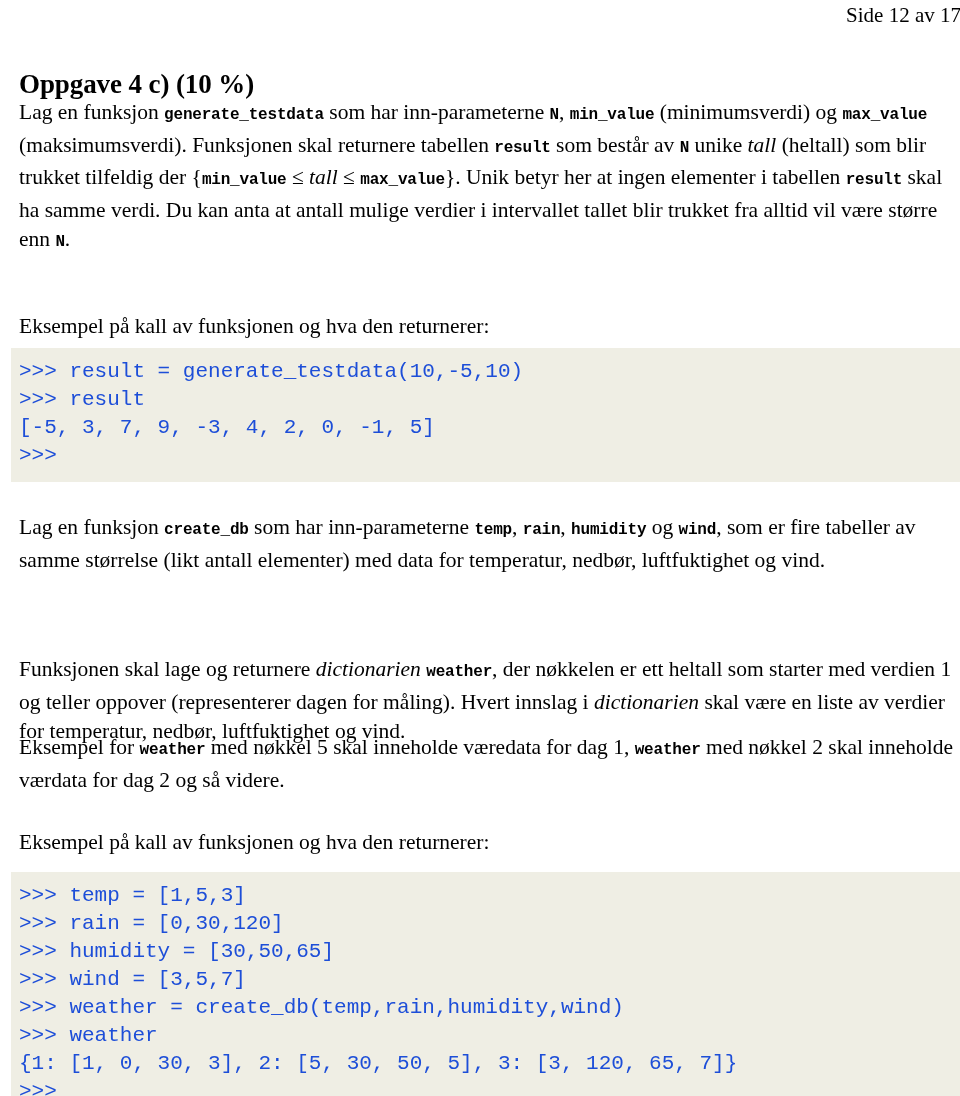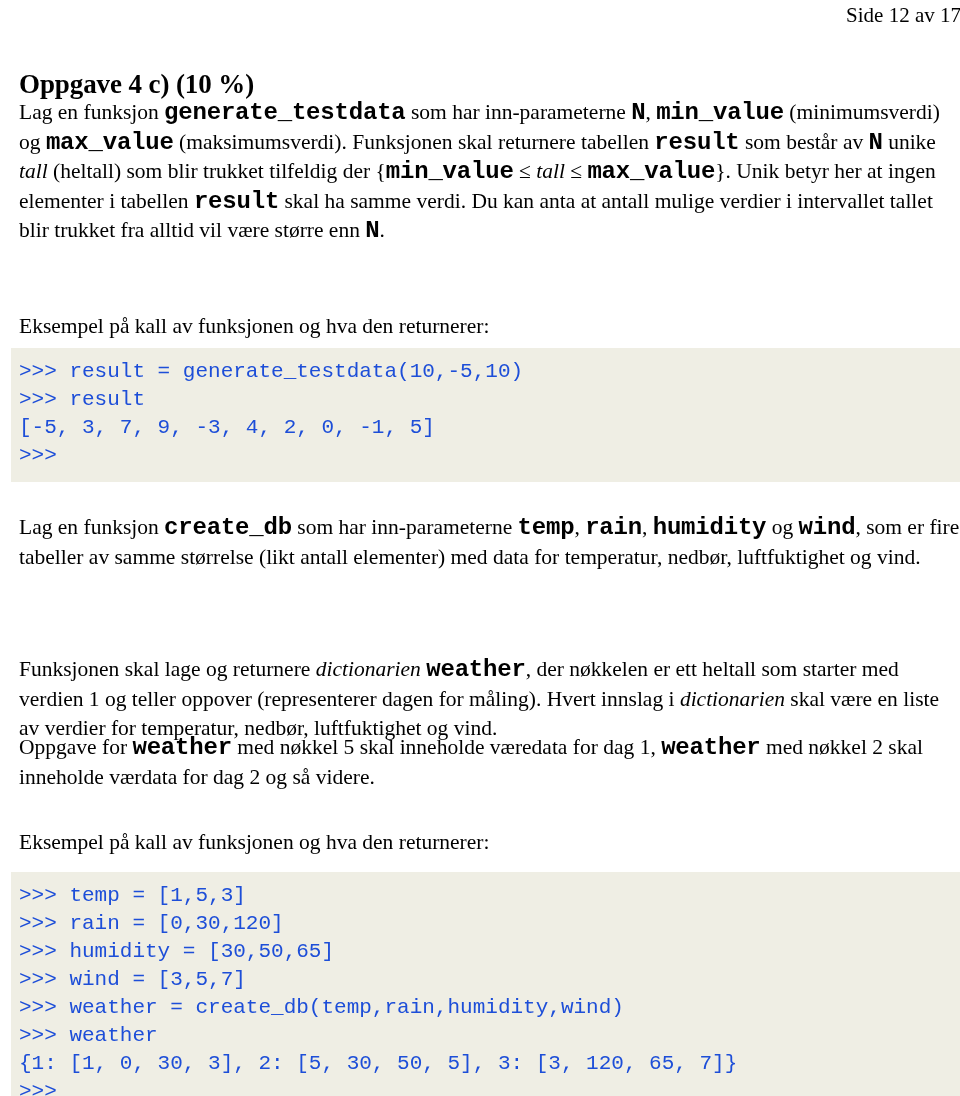--- a/index.html
+++ b/index.html
@@ -45,21 +45,21 @@
     font-size: 21.5px;
     line-height: 29.5px;
     margin: 0;
     padding: 0;
     font-family: "Liberation Serif", "DejaVu Serif", serif;
     text-align: left;
   }
   .mono {
     font-family: "Liberation Mono", "DejaVu Sans Mono", monospace;
     font-weight: bold;
-    font-size: 24px;
+    font-size: 16px;
     letter-spacing: -0.2px;
   }
   .ital {
     font-style: italic;
   }
 
   pre.code-block {
     background: #efeee4;
     margin: 0;
     padding: 10px 10px 12px 8px;
@@ -115,21 +115,21 @@
 
   <div class="block-c">
     <p class="body-text"><span>Lag en funksjon </span><span class="mono">create_db</span><span> som har inn-parameterne </span><span class="mono">temp</span><span>, </span><span class="mono">rain</span><span>, </span><span class="mono">humidity</span><span> og </span><span class="mono">wind</span><span>, som er fire tabeller av samme størrelse (likt antall elementer) med data for temperatur, nedbør, luftfuktighet og vind.</span></p>
   </div>
 
   <div class="block-d">
     <p class="body-text"><span>Funksjonen skal lage og returnere </span><span class="ital">dictionarien</span><span> </span><span class="mono">weather</span><span>, der nøkkelen er ett heltall som starter med verdien 1 og teller oppover (representerer dagen for måling). Hvert innslag i </span><span class="ital">dictionarien</span><span> skal være en liste av verdier for temperatur, nedbør, luftfuktighet og vind.</span></p>
   </div>
 
   <div class="block-e">
-    <p class="body-text"><span>Oppgave for </span><span class="mono">weather</span><span> med nøkkel 5 skal inneholde væredata for dag 1, </span><span class="mono">weather</span><span> med nøkkel 2 skal inneholde værdata for dag 2 og så videre.</span></p>
+    <p class="body-text"><span>Eksempel for </span><span class="mono">weather</span><span> med nøkkel 5 skal inneholde væredata for dag 1, </span><span class="mono">weather</span><span> med nøkkel 2 skal inneholde værdata for dag 2 og så videre.</span></p>
   </div>
 
   <div class="block-f">
     <p class="body-text">Eksempel på kall av funksjonen og hva den returnerer:</p>
   </div>
 
   <div class="code-wrap-2">
     <pre class="code-block">&gt;&gt;&gt; temp = [1,5,3]
 &gt;&gt;&gt; rain = [0,30,120]
 &gt;&gt;&gt; humidity = [30,50,65]

